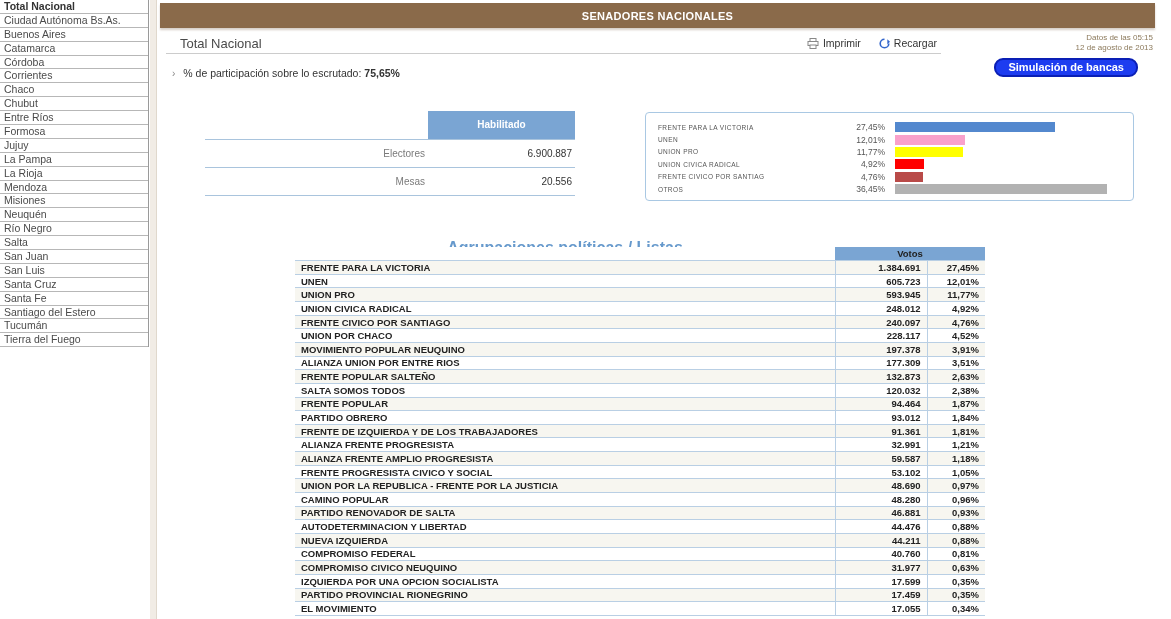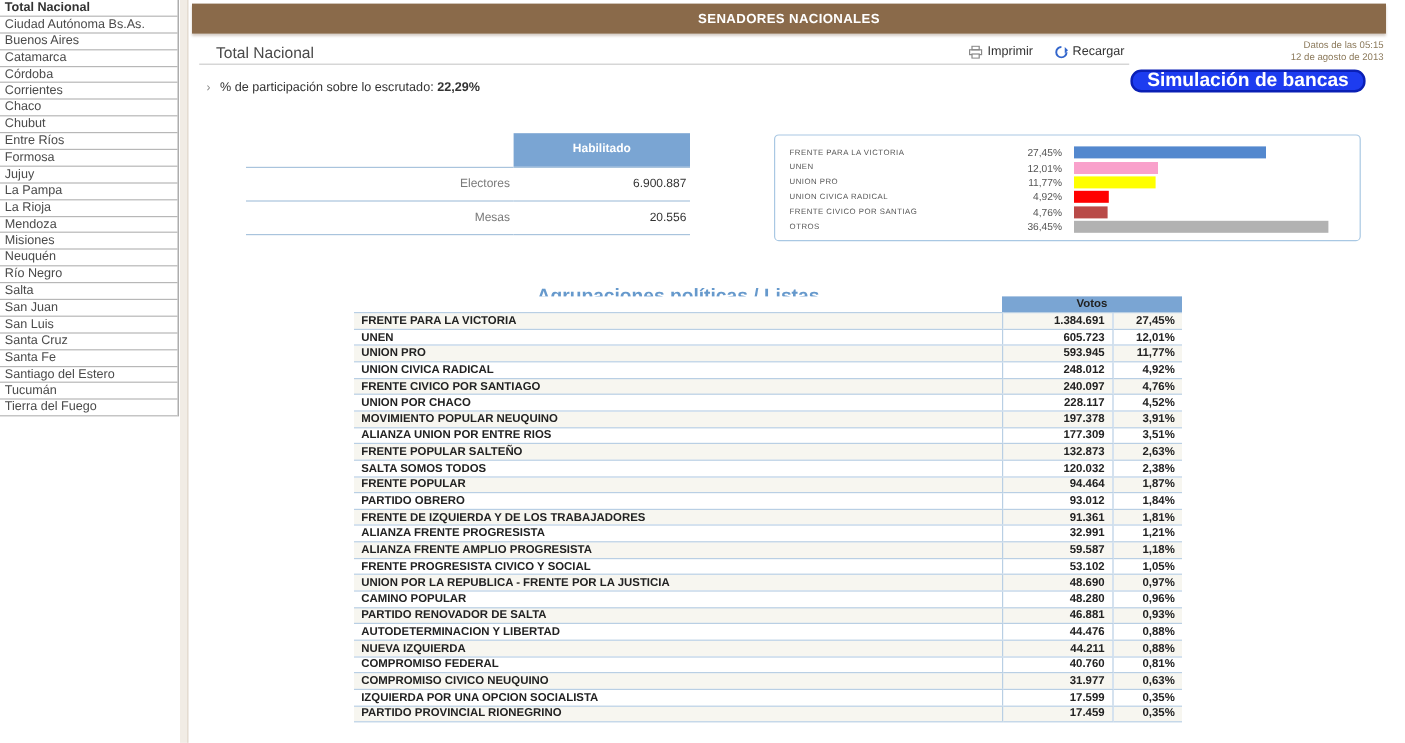--- a/index.html
+++ b/index.html
@@ -28,21 +28,21 @@
              border-bottom:1px solid #ccc; }
   .page-title { position:absolute; left:14px; top:2px; font-size:13px; color:#4a4a4a; }
   .toolbar-links { position:absolute; right:4px; top:3px; display:flex; gap:18px; }
   .tool-link { display:flex; align-items:center; gap:4px; font-size:10.5px; color:#333;
                cursor:pointer; }
   .datebox { position:absolute; right:18px; top:33px; text-align:right;
              font-size:8px; color:#8c7a5c; line-height:10px; }
 
   .sim-btn { position:absolute; right:33px; top:58px; height:19px; padding:0 12px;
              background:#1d3cf0; border:2px solid #0a1fb5; border-radius:9px;
-             color:#fff; font-weight:bold; font-size:16px; line-height:15px;
+             color:#fff; font-weight:bold; font-size:11px; line-height:15px;
              cursor:pointer; }
 
   .partic { position:absolute; left:14px; top:67px; font-size:10.5px; color:#333; }
   .partic .arrow { color:#888; font-size:10px; margin-right:8px; }
   .partic b { font-weight:bold; }
 
   
   .kv-table { position:absolute; width:370px; border-collapse:collapse; }
   .kv-table td { font-size:10px; height:28px; padding:0 3px; }
   .kv-head { background:#7aa5d3; color:#fff; font-weight:bold; text-align:center;
@@ -149,21 +149,21 @@
 
   <div class="datebox">
     <div>Datos de las 05:15</div>
     <div>12 de agosto de 2013</div>
   </div>
 
   <button class="sim-btn">Simulación de bancas</button>
 
   <div class="partic">
     <span class="arrow">›</span><span>% de participación sobre lo escrutado:</span>
-    <b>22,29%</b>
+    <b>75,65%</b>
   </div>
 
   <table class="kv-table" style="left:47px; top:111px;">
     <tbody>
         <tr>
       <td class="kv-spacer"></td>
       <td class="kv-head">Habilitado</td>
     </tr>
     </tbody>
       <tbody id="hab-rows">
@@ -359,16 +359,21 @@
         <tr>
           <td class="td-name">IZQUIERDA POR UNA OPCION SOCIALISTA</td>
           <td class="td-votes">17.599</td>
           <td class="td-pct">0,35%</td>
         </tr>
         <tr class="alt">
           <td class="td-name">PARTIDO PROVINCIAL RIONEGRINO</td>
           <td class="td-votes">17.459</td>
           <td class="td-pct">0,35%</td>
         </tr>
+        <tr>
+          <td class="td-name">EL MOVIMIENTO</td>
+          <td class="td-votes">17.055</td>
+          <td class="td-pct">0,34%</td>
+        </tr>
       </tbody>
   </table>
 
 </div>
 
 </body></html>

